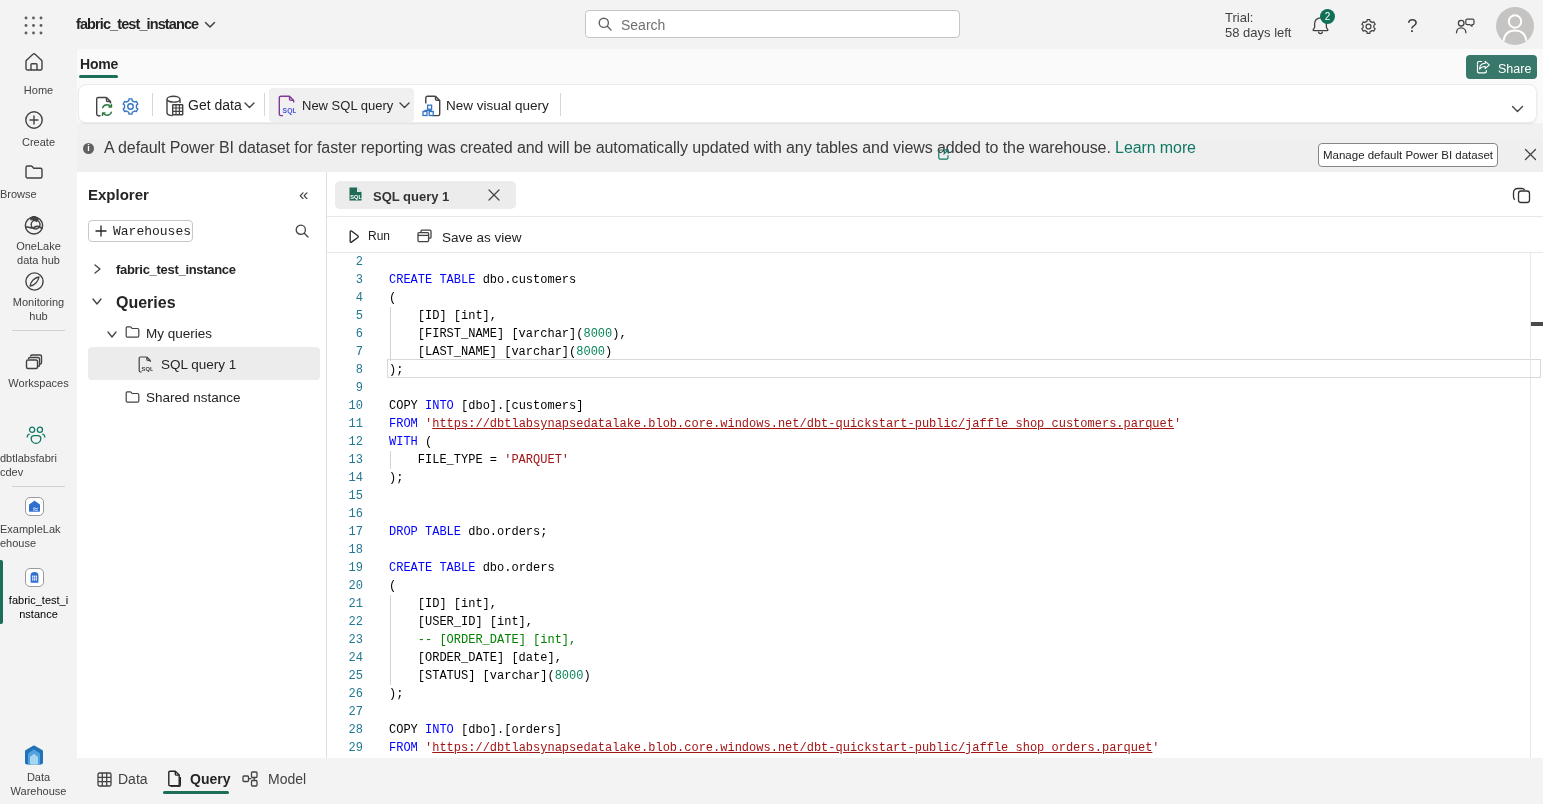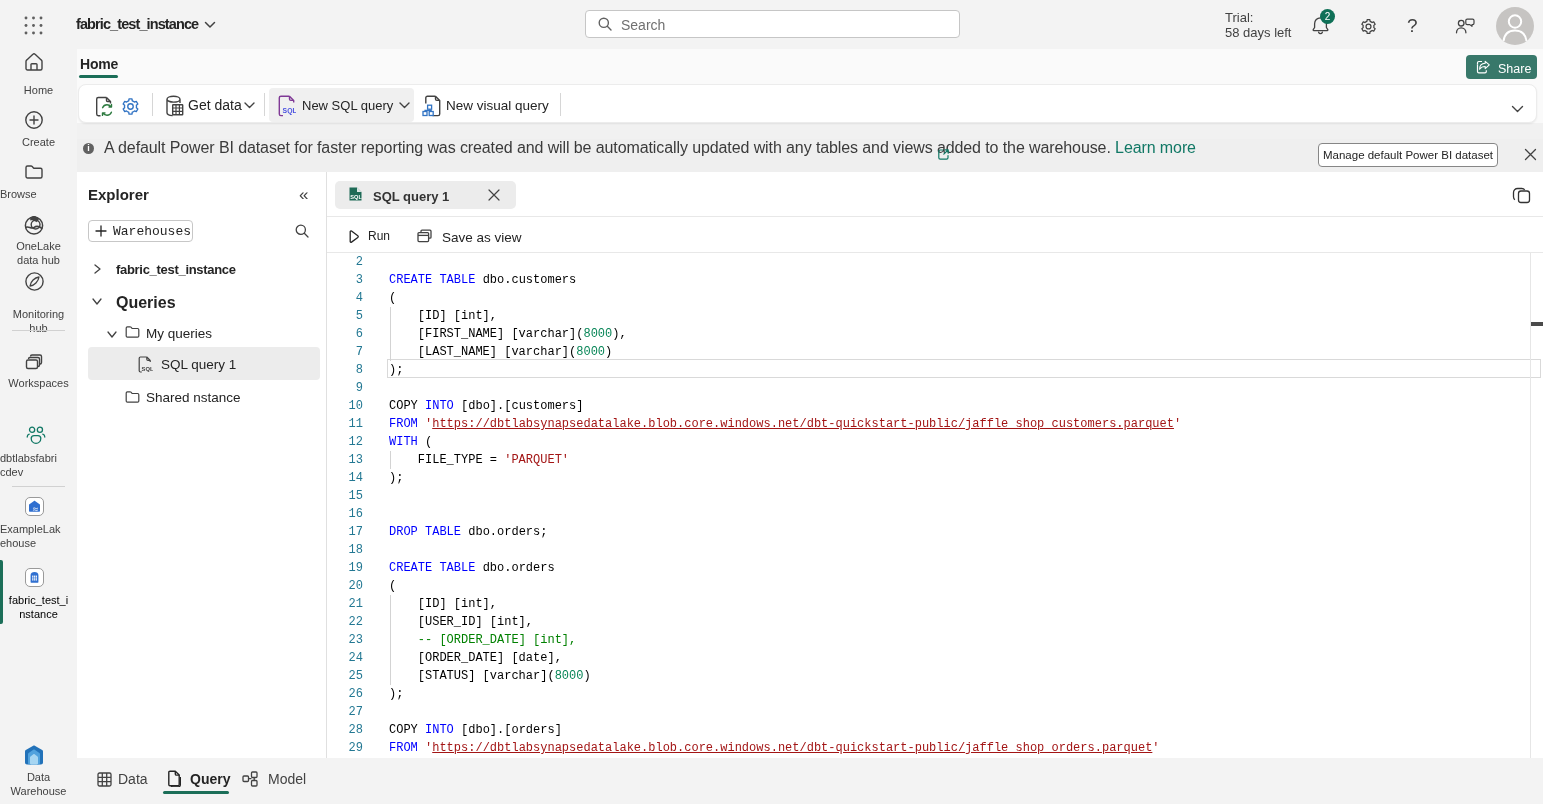--- a/index.html
+++ b/index.html
@@ -92,21 +92,21 @@
     <path d="M7.2 3.6 C8.6 2.2 11 1.6 13 2.4 L15.3 4.6 C15.9 5.2 15.8 6.1 15.2 6.6 L13.2 8.2 C11.5 6.4 9.2 5.8 7.2 6.6 Z" fill="#424242"></path>
     <circle cx="12.6" cy="10.6" r="4.4" fill="none" stroke="#424242" stroke-width="1.4"></circle>
     <path d="M2.6 13.6 C5.4 11.2 8.2 15.8 11.2 13.4 C13.6 11.5 16.4 12.4 19.2 14.6" fill="none" stroke="#424242" stroke-width="1.5"></path>
   </svg>
   <div class="abs" style="left:0;top:240px;width:77px;text-align:center;line-height:13.5px;">OneLake<br>data hub</div>
 
   <svg class="abs" style="left:24px;top:271px" width="21" height="21" viewBox="0 0 21 21">
     <circle cx="10.5" cy="10.5" r="8.6" fill="none" stroke="#424242" stroke-width="1.4"></circle>
     <path d="M6 15 C6.6 10.6 10.6 6.6 15 6 C14.4 10.4 10.4 14.4 6 15 Z" fill="none" stroke="#424242" stroke-width="1.3" stroke-linejoin="round"></path>
   </svg>
-  <div class="abs" style="left:0;top:296px;width:77px;text-align:center;line-height:13.5px;margin-top:12px;">Monitoring<br>hub</div>
+  <div class="abs" style="left:0;top:296px;width:77px;text-align:center;line-height:13.5px;">Monitoring<br>hub</div>
   <div class="abs" style="left:12px;top:330px;width:53px;height:1px;background:#d1d1d1;"></div>
 
   <svg class="abs" style="left:24px;top:351px" width="20" height="20" viewBox="0 0 20 20">
     <path d="M6.5 5.5 C6.5 4.7 7.2 4 8 4 L16 4 C16.8 4 17.5 4.7 17.5 5.5 L17.5 11.5 C17.5 12.3 16.8 13 16 13" fill="none" stroke="#424242" stroke-width="1.4"></path>
     <path d="M4.5 8 C4.5 7.2 5.2 6.5 6 6.5 L14 6.5 C14.8 6.5 15.5 7.2 15.5 8 L15.5 14 C15.5 14.8 14.8 15.5 14 15.5" fill="none" stroke="#424242" stroke-width="1.4"></path>
     <rect x="2.5" y="9" width="11" height="8.5" rx="1.5" fill="none" stroke="#424242" stroke-width="1.4"></rect>
   </svg>
   <div class="abs" style="left:0;top:377px;width:77px;text-align:center;">Workspaces</div>
 
   <svg class="abs" style="left:26px;top:425px" width="20" height="20" viewBox="0 0 20 20">

